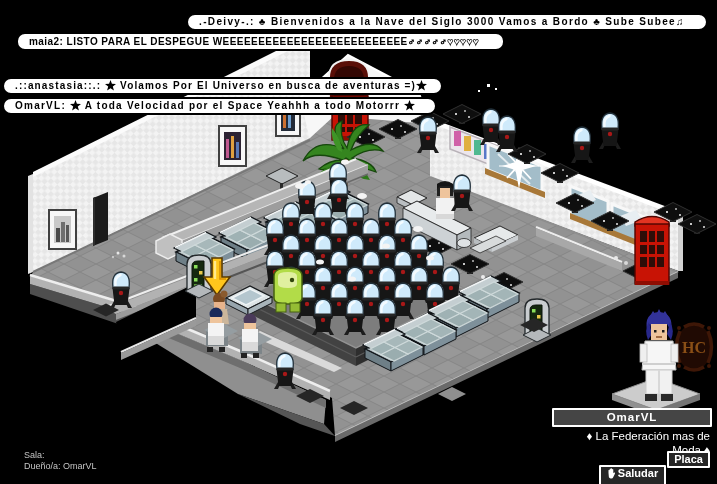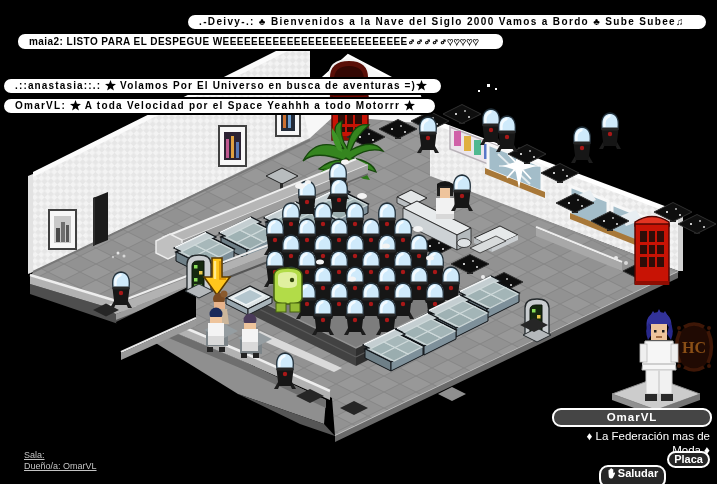--- a/index.html
+++ b/index.html
@@ -1,21 +1,21 @@
 <!DOCTYPE html>
 <html><head>
 <meta charset="utf-8">
 <style>
   html,body{margin:0;padding:0;background:#000;}
   #stage{position:relative;width:717px;height:484px;background:#000;overflow:hidden;
          font-family:"Liberation Sans", sans-serif;}
   .bubble{position:absolute;background:#fff;border:2px solid #000;border-radius:9px;
           color:#000;font-size:10px;font-weight:bold;line-height:13px;white-space:nowrap;
           padding:0 0 0 11px;box-sizing:border-box;}
-  .btn{position:absolute;background:#262626;border:2px solid #fff;border-radius:9px;
+  .btn{position:absolute;background:#262626;border:2px solid #fff;border-radius:1px;
        color:#fff;font-size:11px;font-weight:bold;line-height:13px;white-space:nowrap;
        text-align:center;box-sizing:border-box;}
   .wht{color:#fff;-webkit-text-stroke:0.7px #000;}
   .motto{position:absolute;width:310px;text-align:right;color:#fff;font-size:11.5px;
          font-weight:normal;text-shadow:1px 1px 0 #000;}
   .info{position:absolute;color:#c4c4c4;font-size:9px;line-height:10.5px;}
 </style>
 </head>
 <body>
 <div id="stage">
@@ -471,21 +471,21 @@
 <path d="M642 364 L676 364" stroke="#cfcfcf" stroke-width="2"></path>
 <rect x="640" y="344" width="7" height="18" fill="#efefef" stroke="#bbb" stroke-width="0.8"></rect>
 <rect x="671" y="344" width="7" height="18" fill="#efefef" stroke="#bbb" stroke-width="0.8"></rect>
 <rect x="646" y="370" width="26" height="24" fill="#f1f1f1" stroke="#ccc" stroke-width="1"></rect>
 <rect x="658" y="370" width="2" height="24" fill="#d8d8d8"></rect>
 <rect x="645" y="394" width="12" height="7" fill="#2a2a2a"></rect>
 <rect x="661" y="394" width="12" height="7" fill="#2a2a2a"></rect>
 </g>
 </svg>
 
-<div class="bubble" style="left:186px;top:13px;width:522px;height:18px;line-height:14px;letter-spacing:1.35px;">.-Deivy-.: ♣ Bienvenidos a la Nave del Siglo 2000 Vamos a Bordo ♣ Sube Subee♫</div>
+<div class="bubble" style="left:186px;top:13px;width:522px;height:18px;line-height:14px;letter-spacing:1.35px;">.-Deivy-.: ♣ Bienvenidos a la Nave del Siglo 3000 Vamos a Bordo ♣ Sube Subee♫</div>
 
 <div class="bubble" style="left:16px;top:32px;width:489px;height:19px;line-height:15px;letter-spacing:0.45px;">maia2: LISTO PARA EL DESPEGUE WEEEEEEEEEEEEEEEEEEEEEEEEEE<span class="wht">♂♂♂♂♂♥♥♥♥♥</span></div>
 
 <div class="bubble" style="left:2px;top:97px;width:435px;height:18px;line-height:14px;letter-spacing:1.25px;">OmarVL: <svg width="11" height="11" viewBox="0 0 10 10" style="vertical-align:-2px">
         <path d="M5 0 L6.3 3.4 L10 3.6 L7.1 5.9 L8.1 9.5 L5 7.4 L1.9 9.5 L2.9 5.9 L0 3.6 L3.7 3.4 Z"></path>
       </svg> A toda Velocidad por el Space Yeahhh a todo Motorrr <svg width="11" height="11" viewBox="0 0 10 10" style="vertical-align:-2px">
         <path d="M5 0 L6.3 3.4 L10 3.6 L7.1 5.9 L8.1 9.5 L5 7.4 L1.9 9.5 L2.9 5.9 L0 3.6 L3.7 3.4 Z"></path>
       </svg></div>
 
 <div class="bubble" style="left:2px;top:77px;width:441px;height:18px;line-height:14px;letter-spacing:1.15px;">.::anastasia::.: <svg width="11" height="11" viewBox="0 0 10 10" style="vertical-align:-2px">
@@ -499,14 +499,14 @@
 <div class="motto" style="left:400px;top:430px;">♦ La Federación mas de</div>
 
 <div class="motto" style="left:400px;top:444px;">Moda ♦</div>
 
 <div class="btn" style="left:599px;top:465px;width:67px;height:23px;line-height:13px;"><svg width="9" height="11" viewBox="0 0 9 11" style="vertical-align:-2px;margin-right:2px">
         <path d="M1.5 5 L1.5 2.6 Q1.5 1.8 2.1 1.8 Q2.7 1.8 2.7 2.6 L2.7 1.4 Q2.7 0.6 3.3 0.6 Q3.9 0.6 3.9 1.4 L3.9 1 Q3.9 0.2 4.5 0.2 Q5.1 0.2 5.1 1 L5.1 1.6 Q5.1 0.9 5.7 0.9 Q6.3 0.9 6.3 1.7 L6.3 5.2 Q7 4.2 7.7 4.6 Q8.4 5 7.8 6 L6.2 9.2 Q5.7 10.4 4.4 10.4 L3.6 10.4 Q2.4 10.4 1.9 9.3 Z" fill="#fff"></path>
       </svg>Saludar</div>
 
 <div class="btn" style="left:667px;top:451px;width:43px;height:17px;line-height:13px;">Placa</div>
 
-<div class="info" style="left:24px;top:450px;text-decoration:underline;">Sala:<br>Dueño/a: OmarVL</div>
+<div class="info" style="left:24px;top:450px;">Sala:<br>Dueño/a: OmarVL</div>
 </div>
 
 </body></html>

